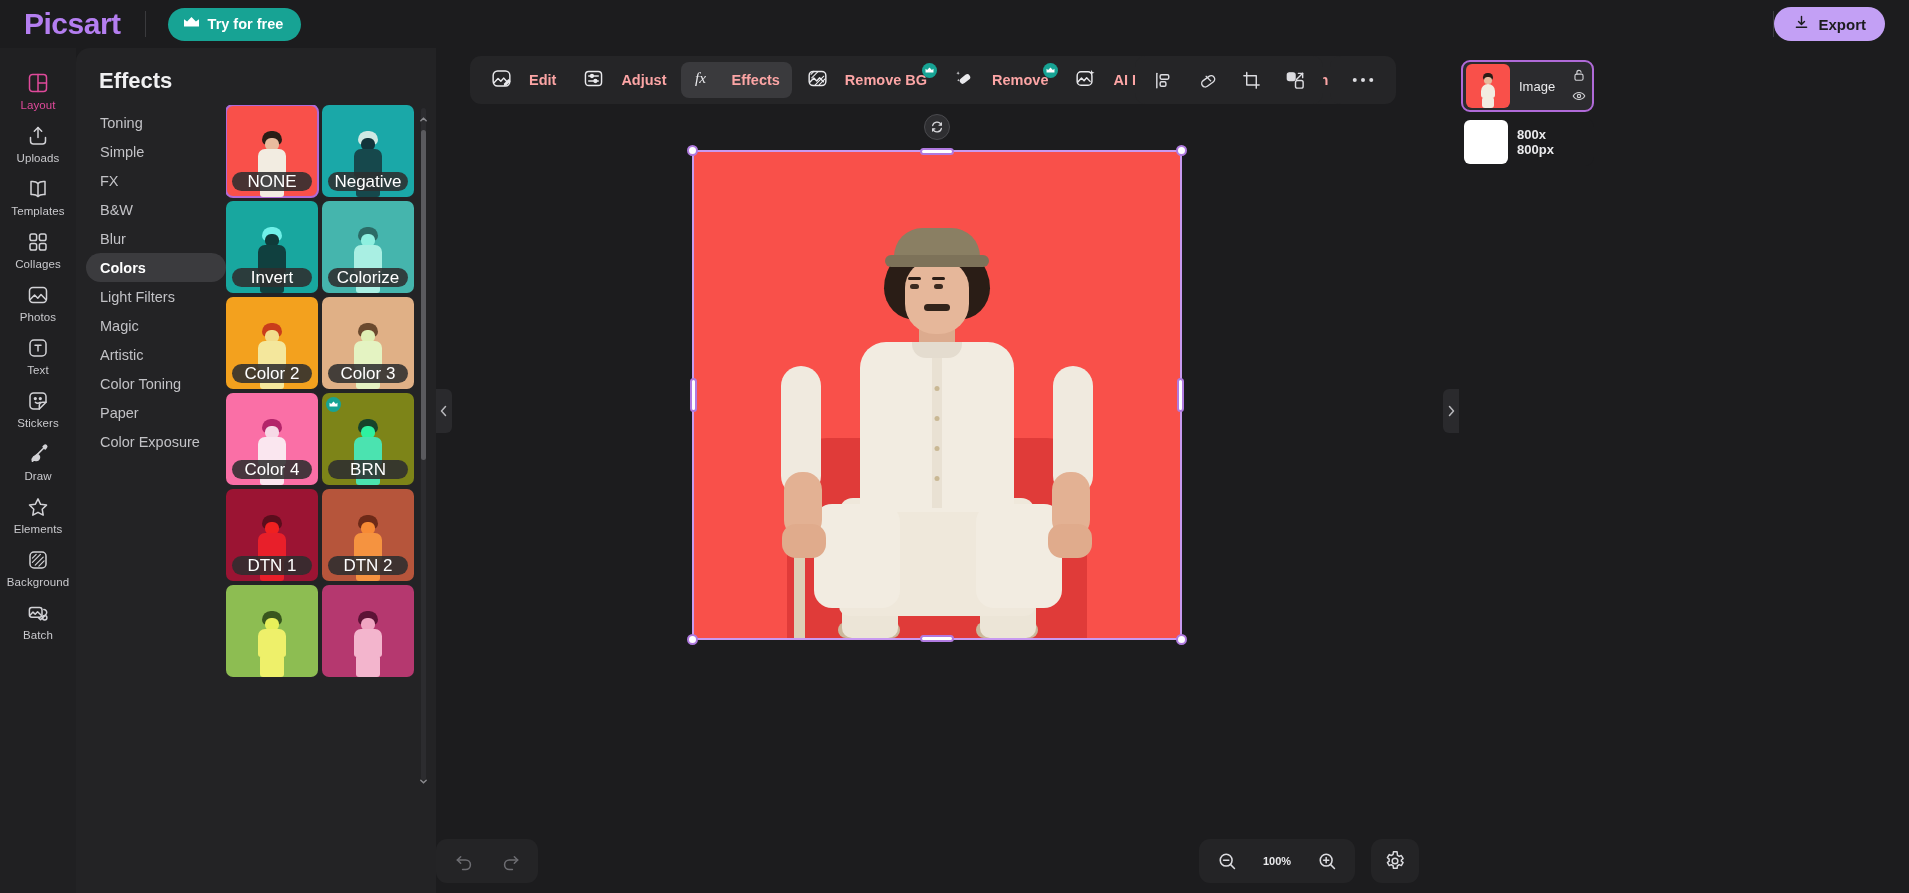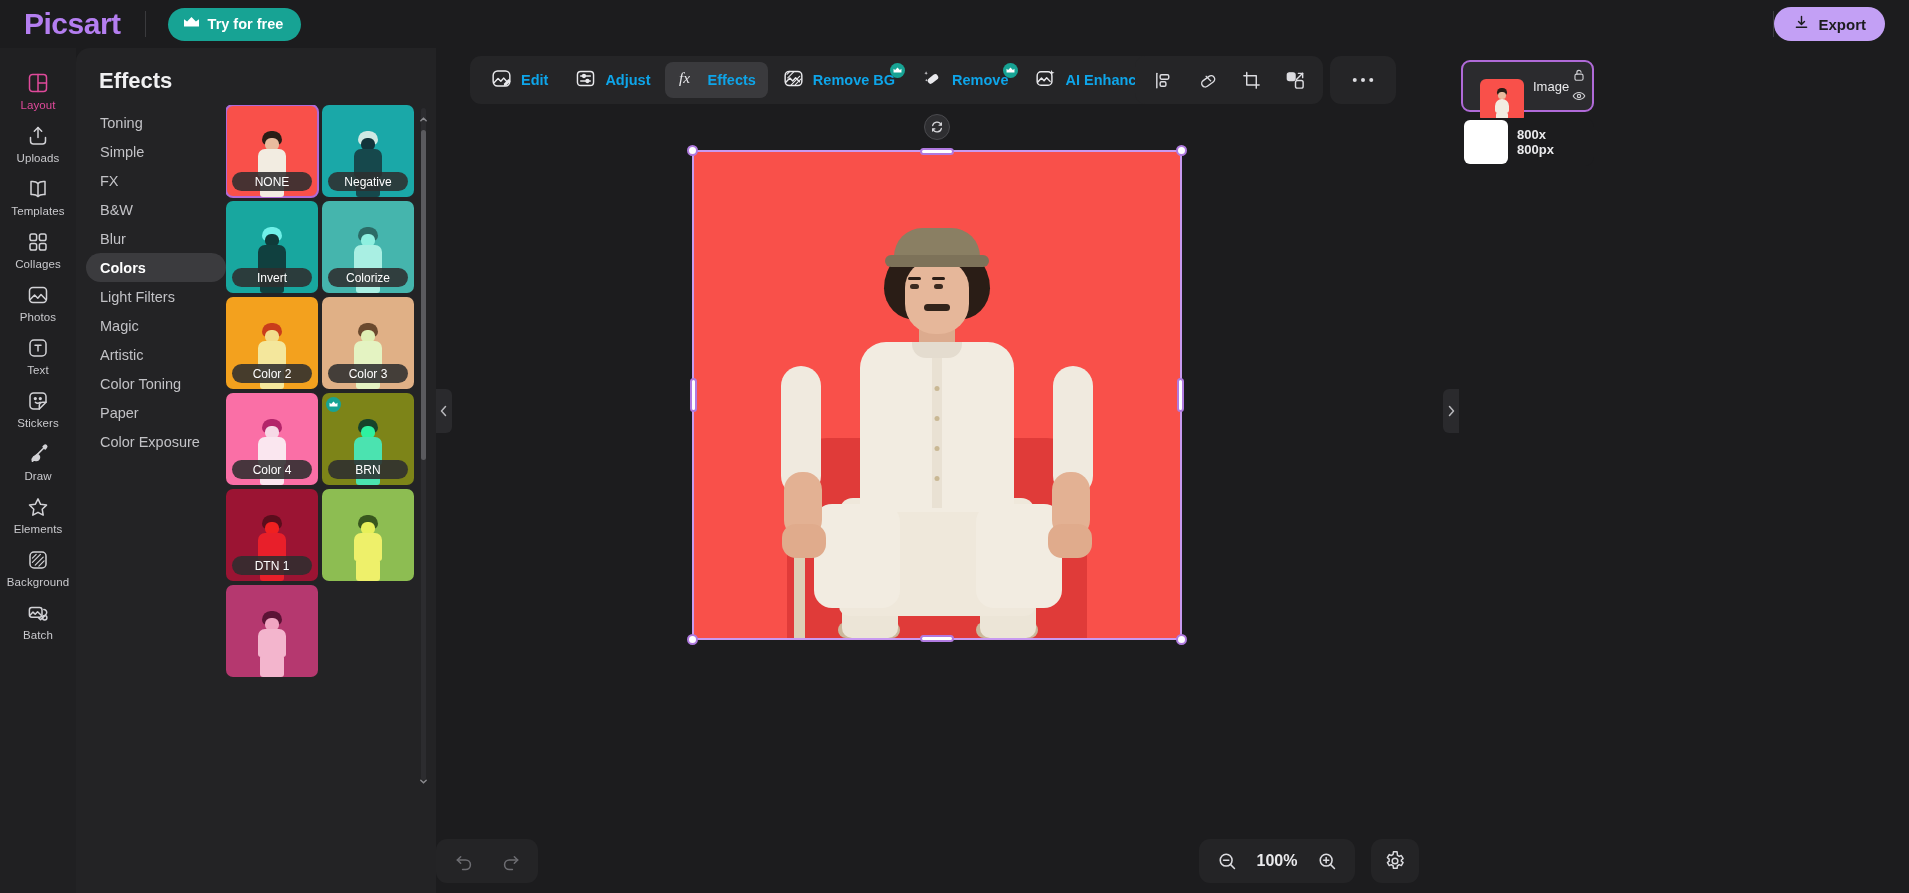--- a/index.html
+++ b/index.html
@@ -126,21 +126,21 @@
     cursor: pointer;
   }
   .thumb.sel { outline: 2px solid #b06ad8; outline-offset: -1px; }
   .thumb .tlabel {
     position: absolute;
     left: 6px; right: 6px; bottom: 6px;
     height: 19px;
     background: rgba(45,45,47,.88);
     border-radius: 10px;
     color: #fff;
-    font-size: 12px;
+    font-size: 17px;
     display: flex; align-items: center; justify-content: center;
   }
   .thumb .crown {
     position: absolute; top: 4px; left: 4px;
     width: 15px; height: 15px; border-radius: 50%;
     background: #17a394;
     display: flex; align-items: center; justify-content: center;
   }
   
   .fig { position: absolute; left: 50%; transform: translateX(-50%); bottom: 0; width: 46px; height: 72px; }
@@ -178,21 +178,21 @@
   .tb-btn {
     height: 36px;
     display: flex; align-items: center;
     gap: 8px;
     padding: 0 12px;
     border-radius: 8px;
     cursor: pointer;
     position: relative;
   }
   .tb-btn.active { background: #3a3a3d; }
-  .tb-btn .lbl { font-size: 14.5px; color: #0ea5e9; font-weight: 600; }
+  .tb-btn .lbl { font-size: 14.5px; color: #fca5a5; font-weight: 600; margin-left: 8px; }
   .tb-btn .badge-crown {
     position: absolute; top: 1px; right: 2px;
     width: 15px; height: 15px; border-radius: 50%;
     background: #17a394;
     display: flex; align-items: center; justify-content: center;
   }
   .tb-btn .badge-dot {
     position: absolute; top: 3px; right: 9px;
     width: 8px; height: 8px; border-radius: 50%;
     background: #e24fb0;
@@ -296,42 +296,42 @@
     height:44px; width:102px;
     background:#242426; border-radius:11px;
     display:flex; align-items:center; justify-content:center; gap:10px;
   }
   .zoom-bar {
     position:absolute; right:104px; bottom:10px;
     height:44px;
     background:#242426; border-radius:11px;
     display:flex; align-items:center; padding:0 10px; gap:10px;
   }
-  .zoom-bar .pct { font-size:16px; font-weight:700; color:#eaeaec; min-width:44px; text-align:center; }
+  .zoom-bar .pct { font-size:11px; font-weight:700; color:#eaeaec; min-width:44px; text-align:center; }
   .gear-bar {
     position:absolute; right:40px; bottom:10px;
     height:44px; width:48px;
     background:#242426; border-radius:11px;
     display:flex; align-items:center; justify-content:center;
   }
 
   
   .layers {
     position:absolute; top:48px; right:0;
     width:450px; height:845px;
     background:#1c1c1e;
   }
   .layer-card {
     position:absolute; top:12px; left:2px;
     width:133px; height:52px;
     background:#2b2b2e;
     border:2px solid #b06ad8;
     border-radius:9px;
-    display:flex; 
-    padding:17px;
+    display:flex; align-items:center;
+    padding:3px;
     cursor:pointer;
   }
   .layer-thumb {
     width:44px; height:44px; border-radius:6px;
     background:#f9504a; position:relative; overflow:hidden; flex:none;
   }
   .layer-card .nm { font-size:13px; color:#eaeaec; margin-left:9px; }
   .layer-icons { position:absolute; right:5px; top:4px; display:flex; flex-direction:column; gap:4px; }
   .layer-ic { width:17px; height:17px; display:flex; align-items:center; justify-content:center; cursor:pointer; }
   .canvas-card {
@@ -579,20 +579,29 @@
           <div class="tlabel">BRN</div>
         </div>
         <div class="thumb" style="background: rgb(155, 20, 51);">
           <div class="fig">
             <div class="hair" style="background:#5a0d1c"></div>
             <div class="face" style="background:#f02020"></div>
             <div class="torso" style="background:#e81f2a"></div>
             <div class="legs" style="background:#e81f2a"></div>
           </div>
           <div class="tlabel">DTN 1</div>
+        </div>
+        <div class="thumb" style="background: rgb(182, 85, 59);">
+          <div class="fig">
+            <div class="hair" style="background:#6d2a18"></div>
+            <div class="face" style="background:#f78b35"></div>
+            <div class="torso" style="background:#f59340"></div>
+            <div class="legs" style="background:#f59340"></div>
+          </div>
+          <div class="tlabel">DTN 2</div>
         </div>
         <div class="thumb" style="background: rgb(141, 189, 82);">
           <div class="fig">
             <div class="hair" style="background:#38571e"></div>
             <div class="face" style="background:#e8f05a"></div>
             <div class="torso" style="background:#eef06a"></div>
             <div class="legs" style="background:#eef06a"></div>
           </div>
         </div>
         <div class="thumb" style="background: rgb(181, 56, 111);">

